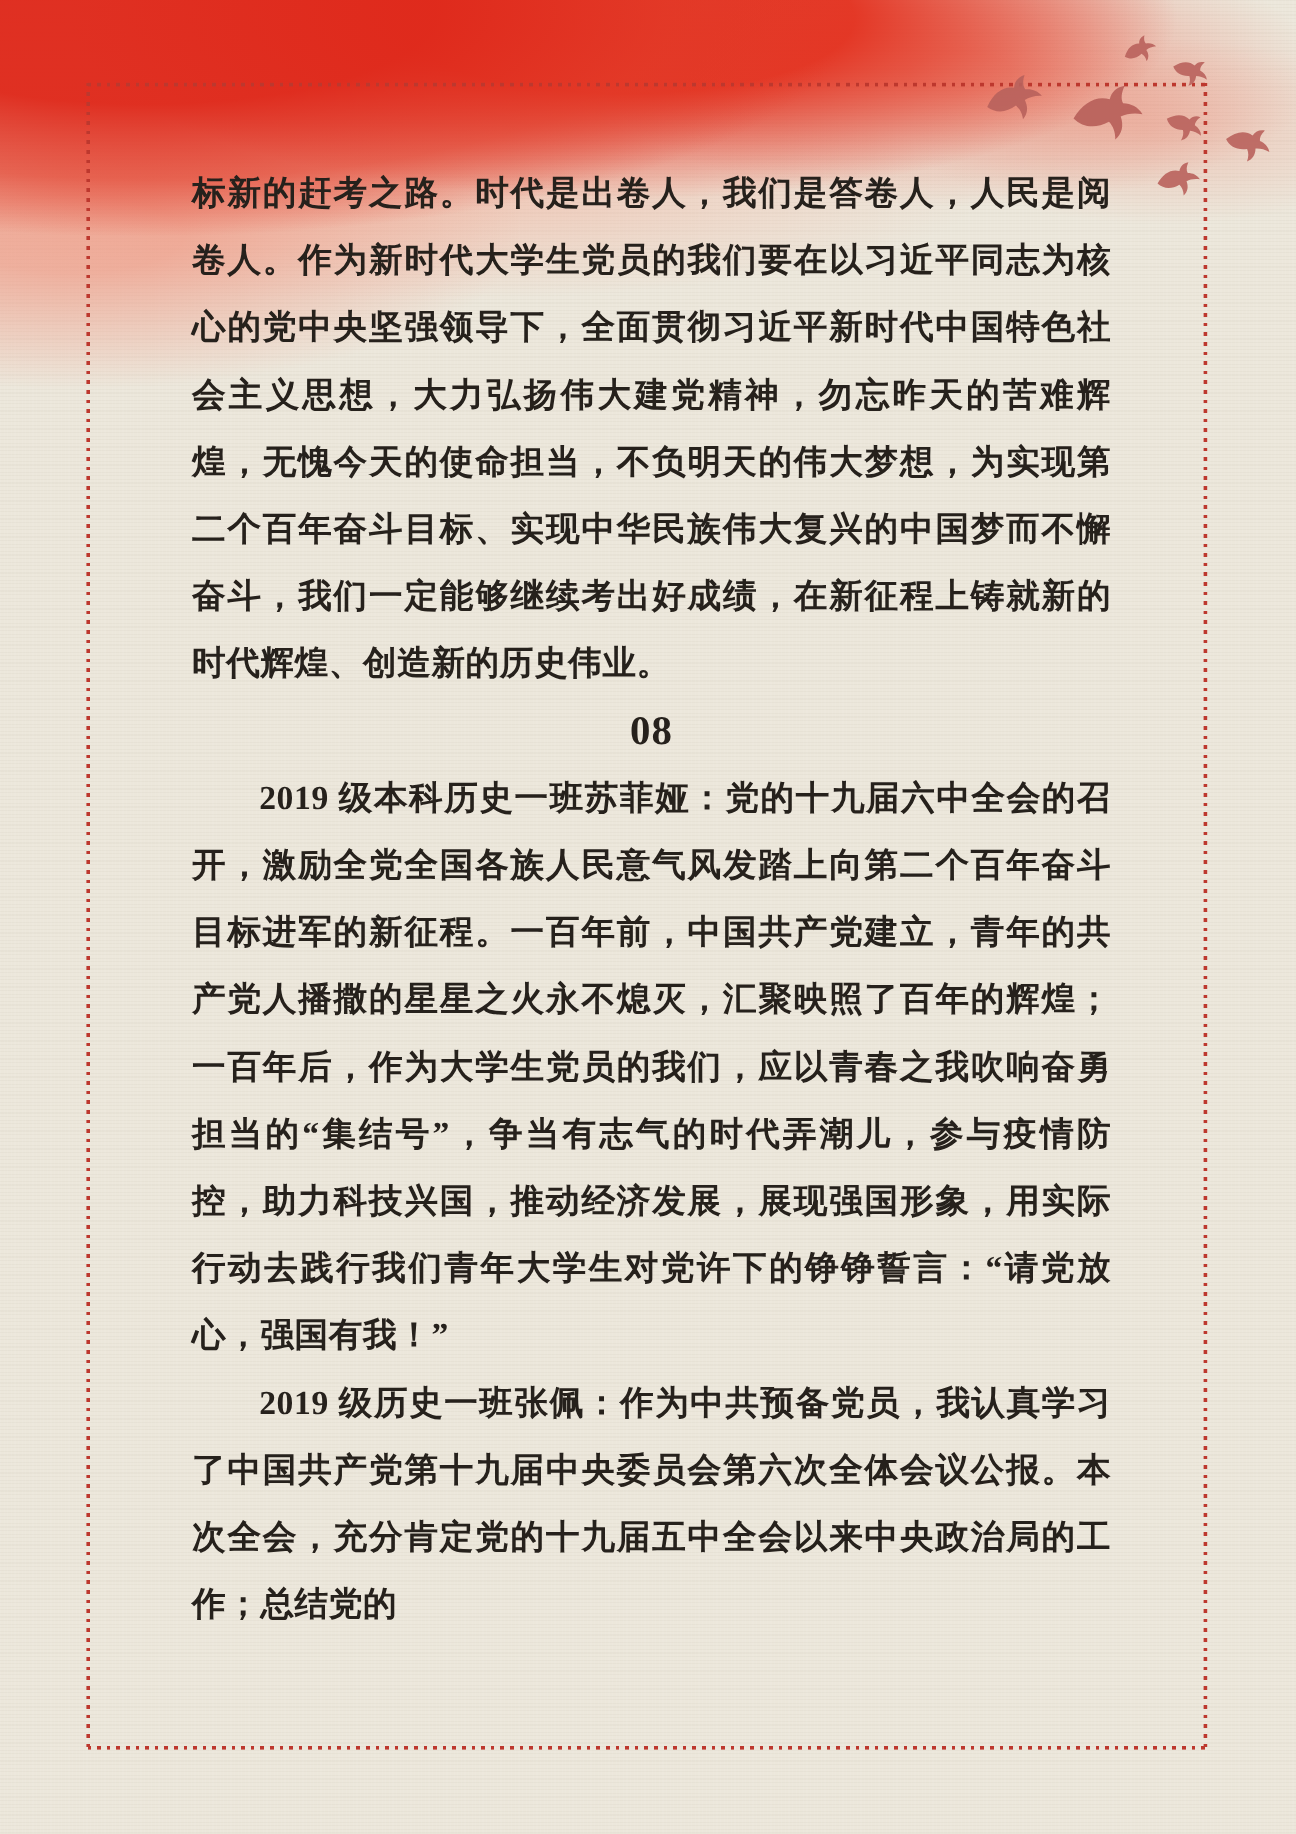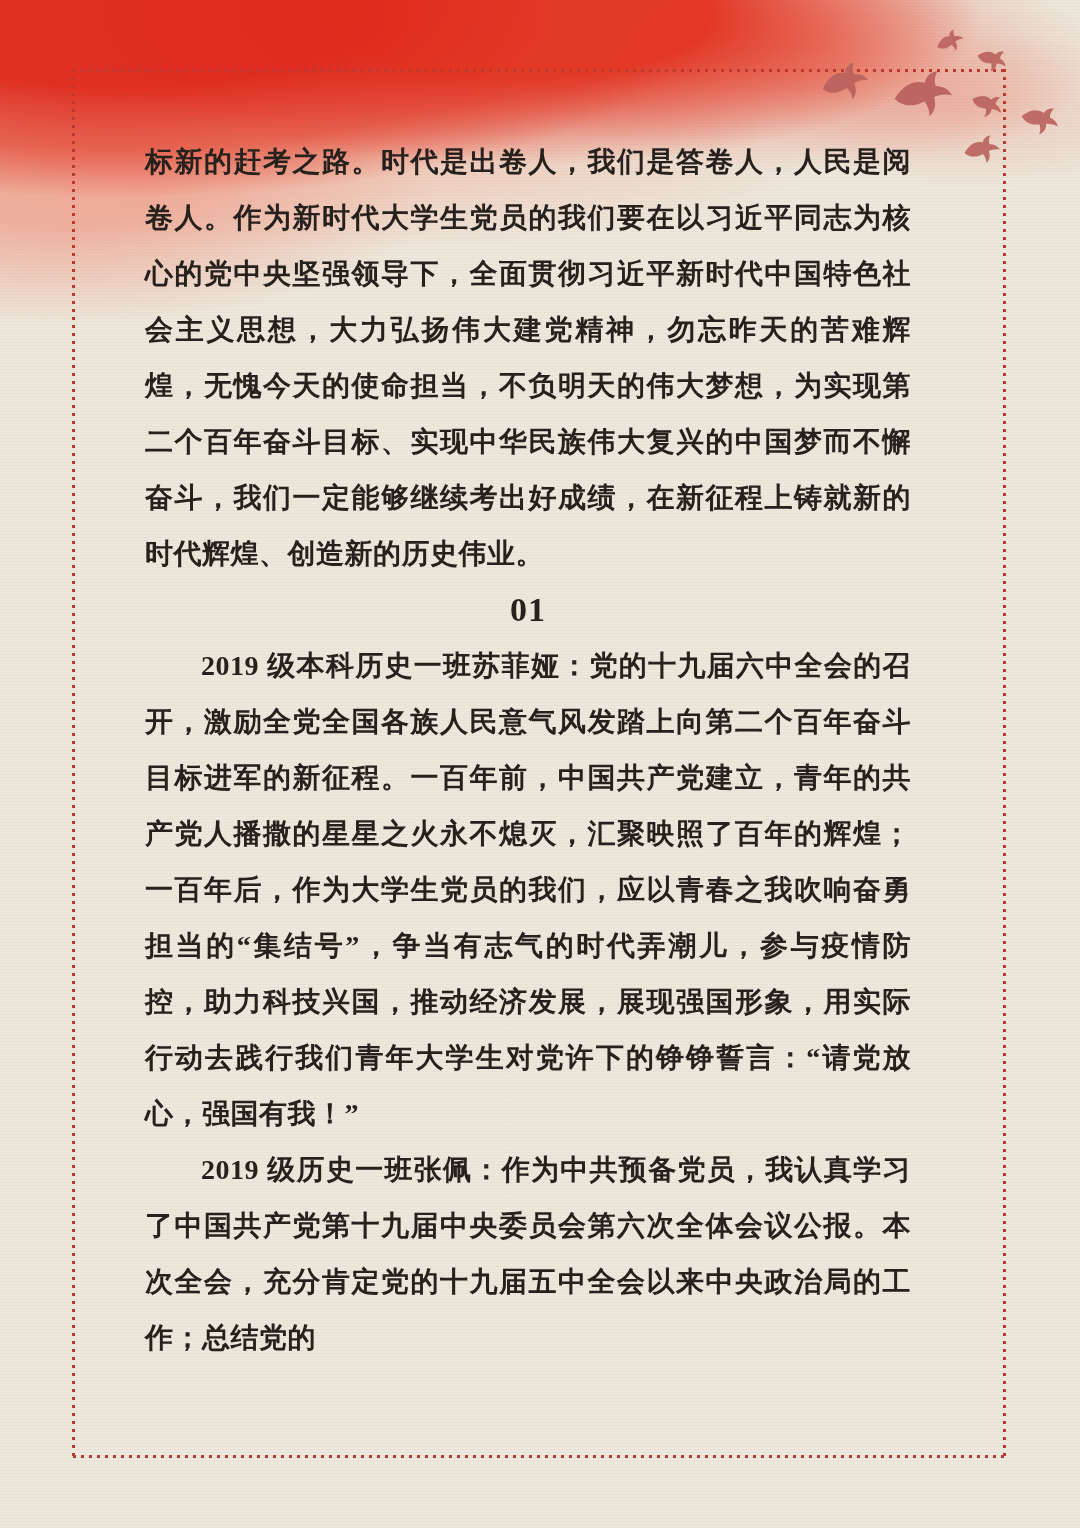--- a/index.html
+++ b/index.html
@@ -33,21 +33,21 @@
   .frame-v { width: 3px; top: 69px; height: 1389px;
     background-image: repeating-linear-gradient(to bottom, #bd382e 0 3px, rgba(0,0,0,0) 3px 8px); }
   .frame-top { top: 69px; }
   .frame-bottom { top: 1455px; }
   .frame-left { left: 72px; }
   .frame-right { left: 1003px; }
 
   .doves { position: absolute; left: 0; top: 0; pointer-events: none; }
 
   .content {
-    position: absolute; left: 145px; top: 134px; width: 766px;
+    position: absolute; left: 160px; top: 134px; width: 766px;
     color: #26211c;
     font-size: 28px; line-height: 56px; font-weight: 700;
     letter-spacing: 0.5px;
     text-align: justify;
     text-justify: inter-ideograph;
   }
   .content p { margin: 0; }
   .para-indent { text-indent: 2em; }
   .section-number {
     margin: 58px 0 0 0;
@@ -76,19 +76,19 @@
   <use href="#dove" opacity="0.9" transform="translate(950,42) rotate(-25) scale(0.62) translate(-24,-16)"></use>
   <use href="#dove" opacity="0.9" transform="translate(992,60) rotate(15) scale(0.68) translate(-24,-16)"></use>
   <use href="#dove" opacity="0.9" transform="translate(987,105) rotate(20) scale(0.72) translate(-24,-16)"></use>
   <use href="#dove" opacity="0.9" transform="translate(1040,120) rotate(10) scale(0.85) translate(-24,-16)"></use>
   <use href="#dove" opacity="0.9" transform="translate(982,150) rotate(-12) scale(0.8) translate(-24,-16)"></use>
 </svg>
 
 <div class="content">
   <p class="para">标新的赶考之路。时代是出卷人，我们是答卷人，人民是阅卷人。作为新时代大学生党员的我们要在以习近平同志为核心的党中央坚强领导下，全面贯彻习近平新时代中国特色社会主义思想，大力弘扬伟大建党精神，勿忘昨天的苦难辉煌，无愧今天的使命担当，不负明天的伟大梦想，为实现第二个百年奋斗目标、实现中华民族伟大复兴的中国梦而不懈奋斗，我们一定能够继续考出好成绩，在新征程上铸就新的时代辉煌、创造新的历史伟业。</p>
 
-  <p class="section-number">01</p>
+  <p class="section-number">08</p>
 
   <p class="para para-indent">2019 级本科历史一班苏菲娅：党的十九届六中全会的召开，激励全党全国各族人民意气风发踏上向第二个百年奋斗目标进军的新征程。一百年前，中国共产党建立，青年的共产党人播撒的星星之火永不熄灭，汇聚映照了百年的辉煌；一百年后，作为大学生党员的我们，应以青春之我吹响奋勇担当的“集结号”，争当有志气的时代弄潮儿，参与疫情防控，助力科技兴国，推动经济发展，展现强国形象，用实际行动去践行我们青年大学生对党许下的铮铮誓言：“请党放心，强国有我！”</p>
 
 
   <p class="para para-indent">2019 级历史一班张佩：作为中共预备党员，我认真学习了中国共产党第十九届中央委员会第六次全体会议公报。本次全会，充分肯定党的十九届五中全会以来中央政治局的工作；总结党的</p>
 </div>
 
 </body></html>

